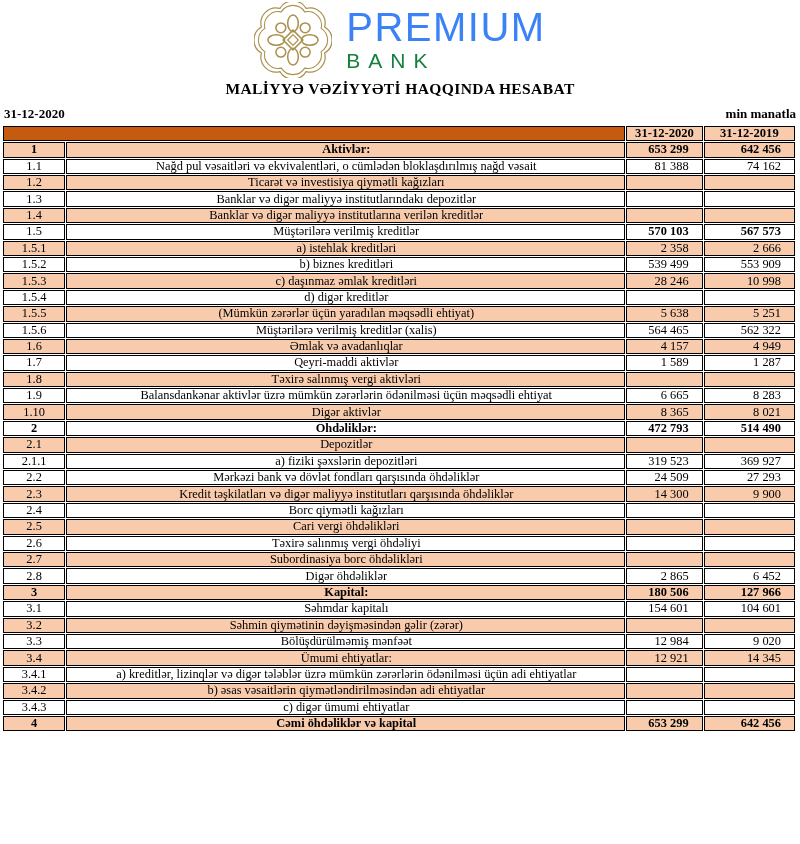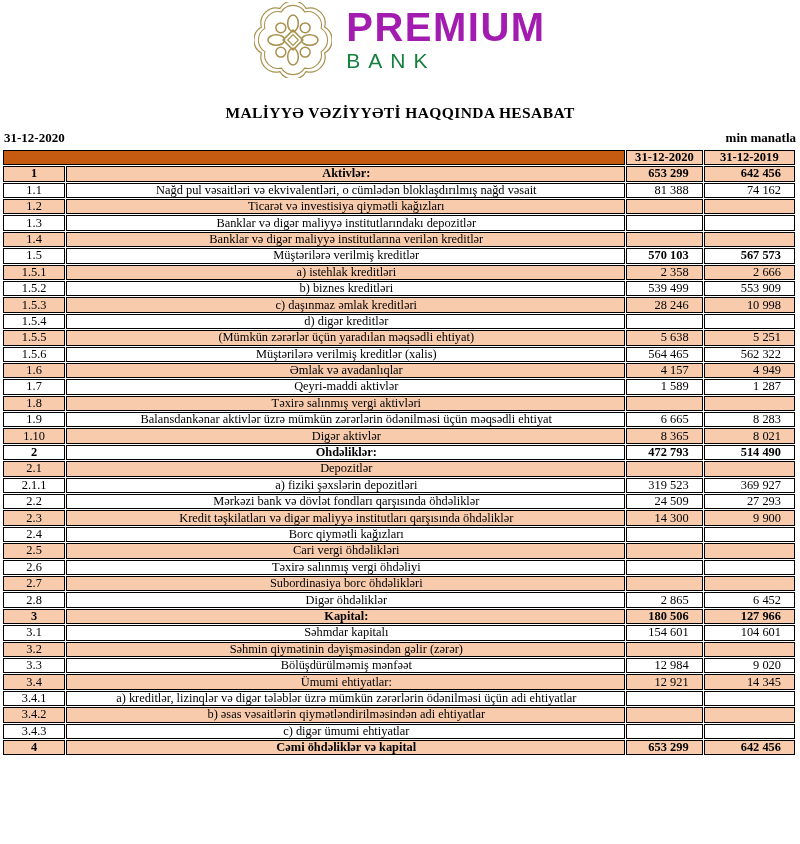--- a/index.html
+++ b/index.html
@@ -18,39 +18,38 @@
     align-items: flex-start;
     gap: 14px;
     padding-top: 2px;
     height: 80px;
   }
   .logo-mark { width: 78px; height: 76px; }
   .logo-mark svg { width: 78px; height: 76px; display: block; }
   .brand-text { padding-top: 5px; font-family: "Liberation Sans", sans-serif; }
   .brand-name {
     font-size: 40px;
-    font-weight: bold;
+    font-weight: normal;
     letter-spacing: 1.5px;
-    color: #a21caf;
+    color: #3b82f6;
     line-height: 1.0;
   }
   .brand-sub {
     font-size: 21px;
     font-weight: normal;
     letter-spacing: 8px;
     color: #15803d;
     line-height: 1.0;
     margin-top: 3px;
   }
   
   .doc-title {
     text-align: center;
     font-weight: bold;
     font-size: 15.5px;
-    margin-top: 24px;
     letter-spacing: 0.4px;
   }
   .meta-row {
     display: flex;
     justify-content: space-between;
     align-items: flex-end;
     font-weight: bold;
     font-size: 13px;
     padding: 0 4px;
     margin-top: 8px;

